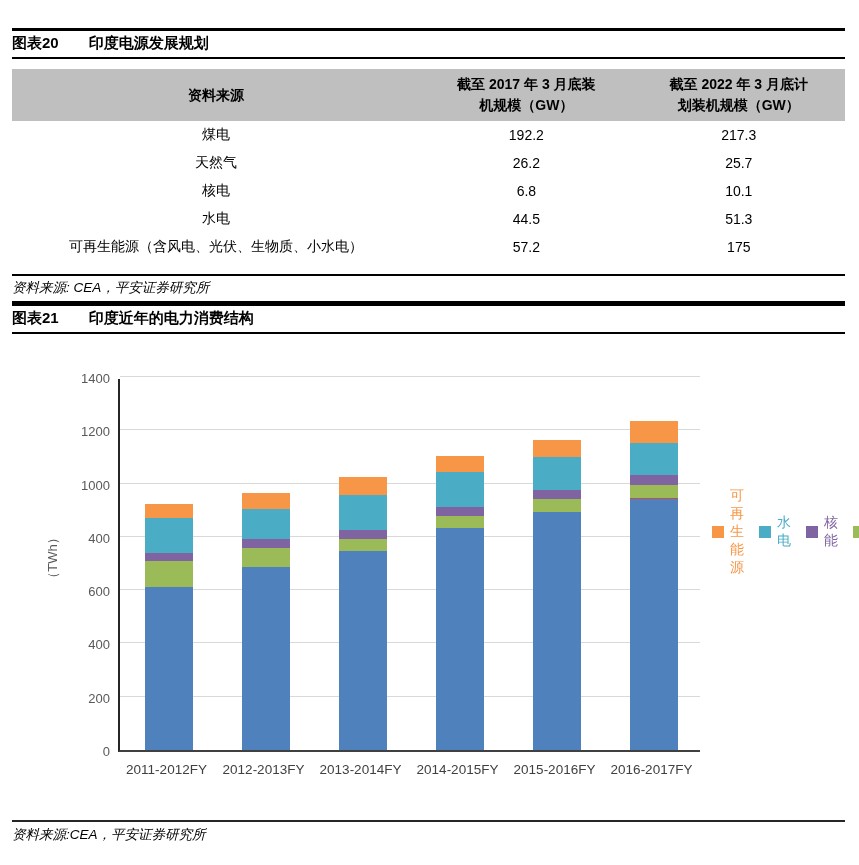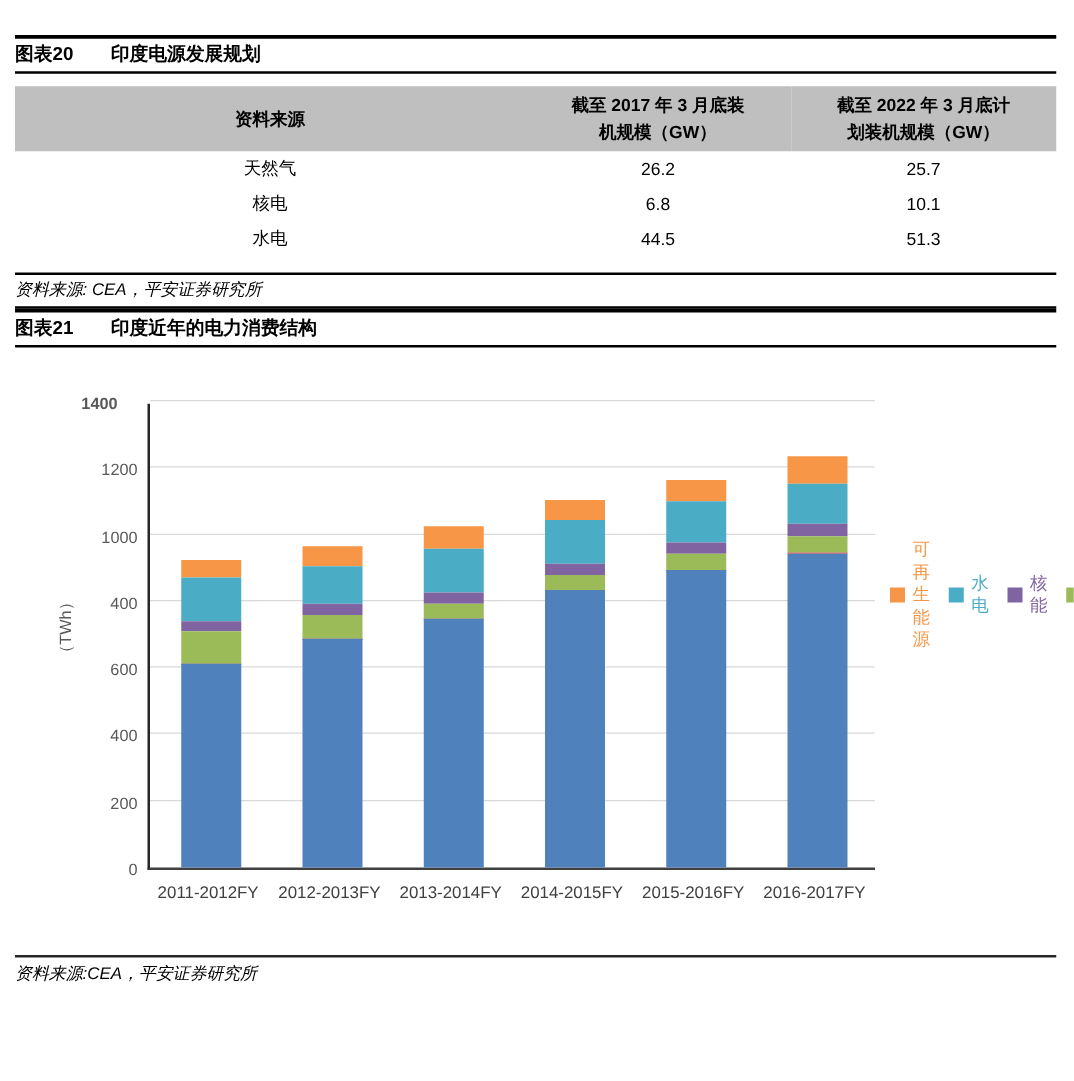--- a/index.html
+++ b/index.html
@@ -94,33 +94,43 @@
       <tr>
         <th class="col-type">资料来源</th>
         <th class="col-a">截至 2017 年 3 月底装
 机规模（GW）</th>
         <th class="col-b">截至 2022 年 3 月底计
 划装机规模（GW）</th>
       </tr>
     </thead>
     <tbody id="cap-table-body">
         <tr>
+          <td>煤电</td>
+          <td>192.2</td>
+          <td>217.3</td>
+        </tr>
+        <tr>
           <td>天然气</td>
           <td>26.2</td>
           <td>25.7</td>
         </tr>
         <tr>
           <td>核电</td>
           <td>6.8</td>
           <td>10.1</td>
         </tr>
         <tr>
           <td>水电</td>
           <td>44.5</td>
           <td>51.3</td>
+        </tr>
+        <tr>
+          <td>可再生能源（含风电、光伏、生物质、小水电）</td>
+          <td>57.2</td>
+          <td>175</td>
         </tr>
       </tbody>
   </table>
 
   <div class="source-block">资料来源: CEA，平安证券研究所</div>
 
   <div class="fig-title fig21-title">
     <span class="fig-label">图表21</span>
     <span>印度近年的电力消费结构</span>
   </div>
@@ -210,21 +220,21 @@
           <span style="color: rgb(79, 129, 189);">煤</span>
         </div>
       </div>
   <div class="ytick" style="left: 50px; top: 400px;">0</div>
       <div class="ytick" style="left: 50px; top: 346.714px;">200</div>
       <div class="ytick" style="left: 50px; top: 293.429px;">400</div>
       <div class="ytick" style="left: 50px; top: 240.143px;">600</div>
       <div class="ytick" style="left: 50px; top: 186.857px;">400</div>
       <div class="ytick" style="left: 50px; top: 133.571px;">1000</div>
       <div class="ytick" style="left: 50px; top: 80.2857px;">1200</div>
-      <div class="ytick" style="left: 34px; top: 27px; font-weight: bold;">1400</div>
+      <div class="ytick" style="left: 50px; top: 27px;">1400</div>
       <div class="xlabel" style="left: 106px; width: 97px;">2011-2012FY</div>
       <div class="xlabel" style="left: 203px; width: 97px;">2012-2013FY</div>
       <div class="xlabel" style="left: 300px; width: 97px;">2013-2014FY</div>
       <div class="xlabel" style="left: 397px; width: 97px;">2014-2015FY</div>
       <div class="xlabel" style="left: 494px; width: 97px;">2015-2016FY</div>
       <div class="xlabel" style="left: 591px; width: 97px;">2016-2017FY</div>
     </div>
 
   <div class="source-bottom">资料来源:CEA，平安证券研究所</div>
 

